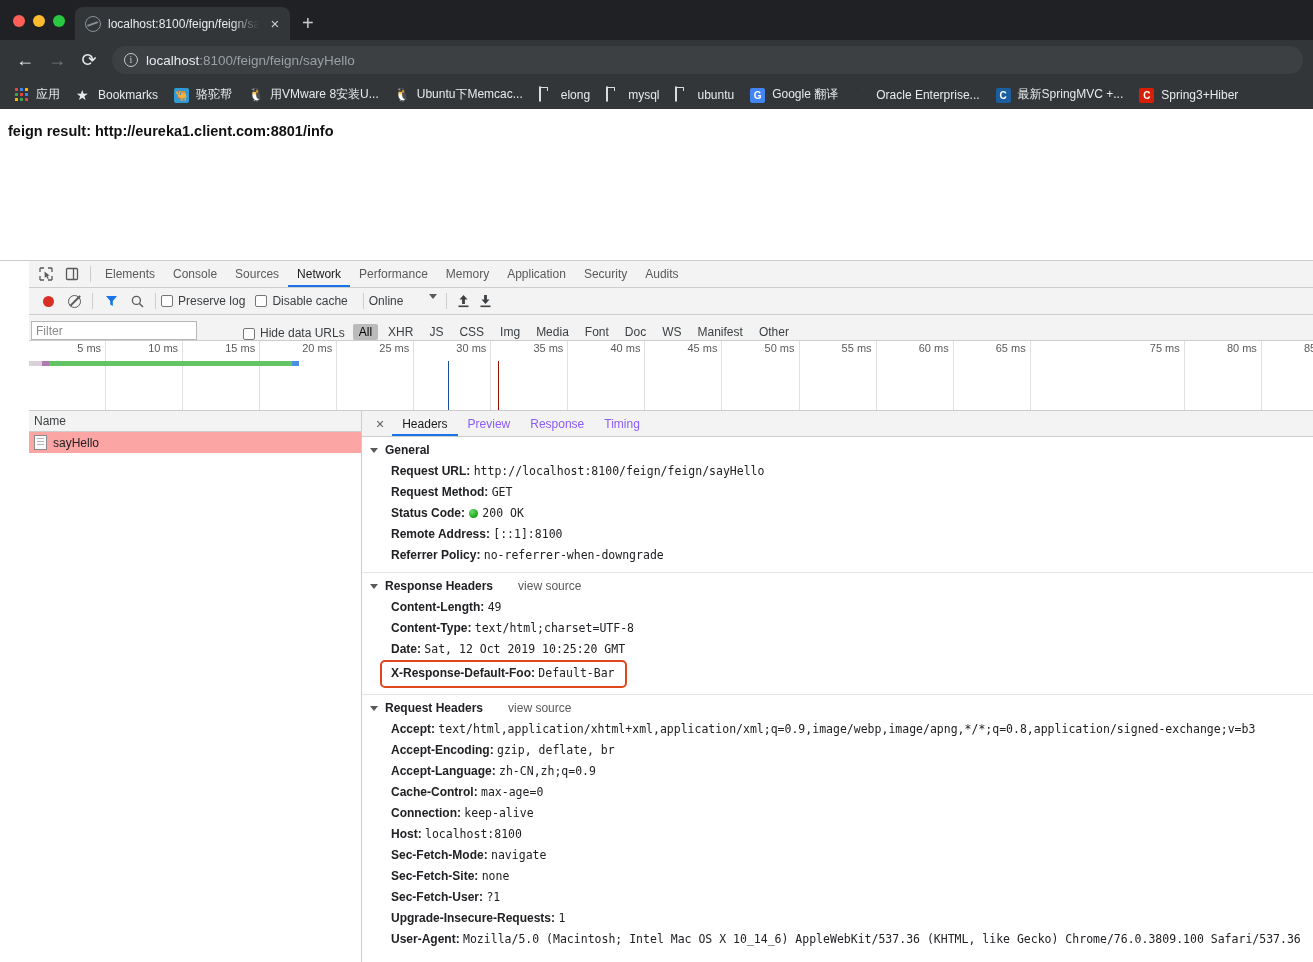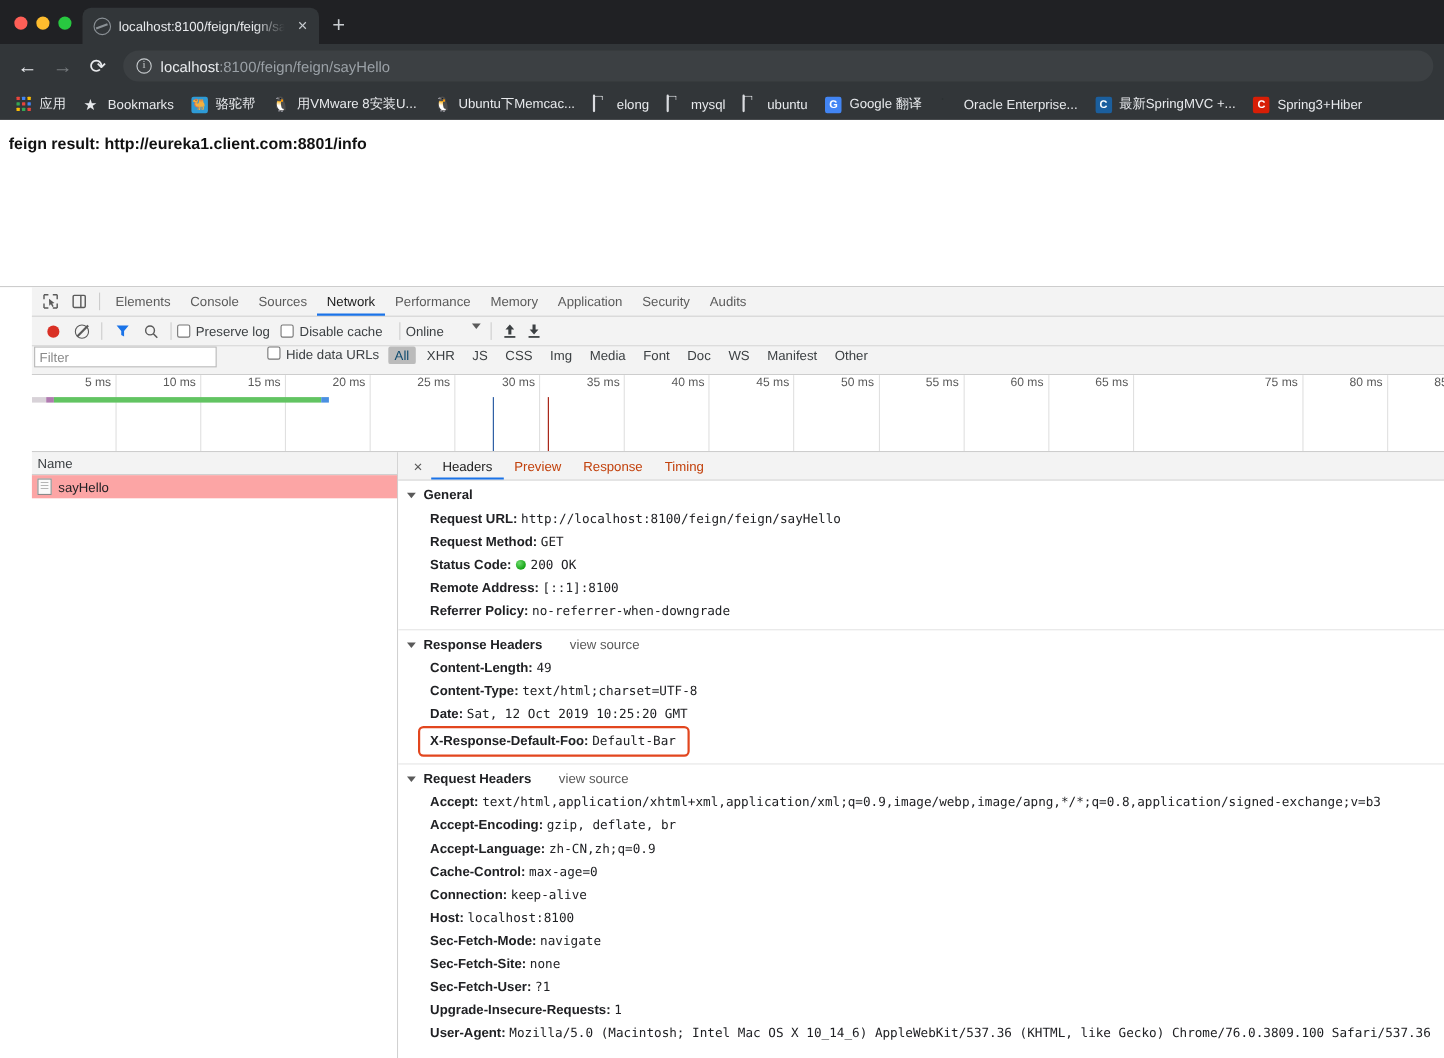--- a/index.html
+++ b/index.html
@@ -147,31 +147,31 @@
   .ctrl-label { color: #3c4043; margin-left: 5px; margin-right: 10px; cursor: pointer; }
   #throttle-select {
     display: flex; align-items: flex-start; gap: 26px; color: #3c4043; cursor: pointer;
     padding-right: 4px;
   }
   .caret-dn { width: 0; height: 0; border-left: 4px solid transparent; border-right: 4px solid transparent;
               border-top: 5px solid #5a5a5a; }
   .arrow-btn { width: 22px; height: 20px; display: flex; align-items: center; justify-content: center; cursor: pointer; }
 
   #dt-filterbar {
-    height: 26px; display: flex; align-items: flex-start; gap: 0;
+    height: 26px; display: flex; align-items: flex-end; gap: 0;
     border-bottom: 1px solid #cdcdcd; background: #f3f3f3; padding: 0 0 0 0; font-size: 12px;
   }
   #filter-input {
     width: 166px; height: 19px; border: 1px solid #b7b7b7; background: #fff;
     font-size: 12px; padding: 0 4px; margin-left: 2px; color: #333;
     font-family: "Liberation Sans", sans-serif;
   }
   #filter-input::placeholder { color: #8a8a8a; }
   .type-chip { padding: 1px 6px; color: #3c4043; cursor: pointer; border-radius: 2px; }
-  .type-chip.active { background: #bbb; color: #0c4a6e; }
+  .type-chip.active { background: #bbb; color: #000000; }
 
   #overview {
     height: 70px; position: relative; border-bottom: 1px solid #cdcdcd;
     background: #fff; overflow: hidden;
   }
   #ruler { position: absolute; inset: 0; }
   .tick { position: absolute; top: 0; bottom: 0; border-right: 1px solid #e0e0e0; }
   .tick span {
     position: absolute; right: 4px; top: 1px; font-size: 11px; color: #5a5a5a; white-space: nowrap;
   }
@@ -199,21 +199,21 @@
     background: repeating-linear-gradient(to bottom, #b5b5b5 0 1px, transparent 1px 3px);
   }
 
   #detail-pane { flex: 1; display: flex; flex-direction: column; min-width: 0; }
   #detail-tabbar {
     height: 26px; display: flex; align-items: center; background: #f3f3f3;
     border-bottom: 1px solid #cdcdcd; padding-left: 6px; gap: 0;
   }
   #detail-close { font-size: 14px; color: #5a5a5a; cursor: pointer; padding: 0 8px; }
   .d-tab {
-    padding: 0 10px; height: 25px; line-height: 26px; font-size: 12px; color: #c2410c; cursor: pointer;
+    padding: 0 10px; height: 25px; line-height: 26px; font-size: 12px; color: #8b5cf6; cursor: pointer;
   }
   .d-tab.active { color: #1a1a1a; box-shadow: inset 0 -2px 0 #1a73e8; }
 
   #headers-scroll { flex: 1; overflow: hidden; padding: 0 0 0 0; background: #fff; }
   .hsection { border-bottom: 1px solid #e5e5e5; padding: 4px 0 6px 4px; }
   .hsection:last-child { border-bottom: none; }
   .sec-head {
     display: flex; align-items: center; gap: 7px; font-size: 12px; font-weight: bold;
     color: #202124; padding: 2px 0 4px 2px; cursor: pointer;
   }

